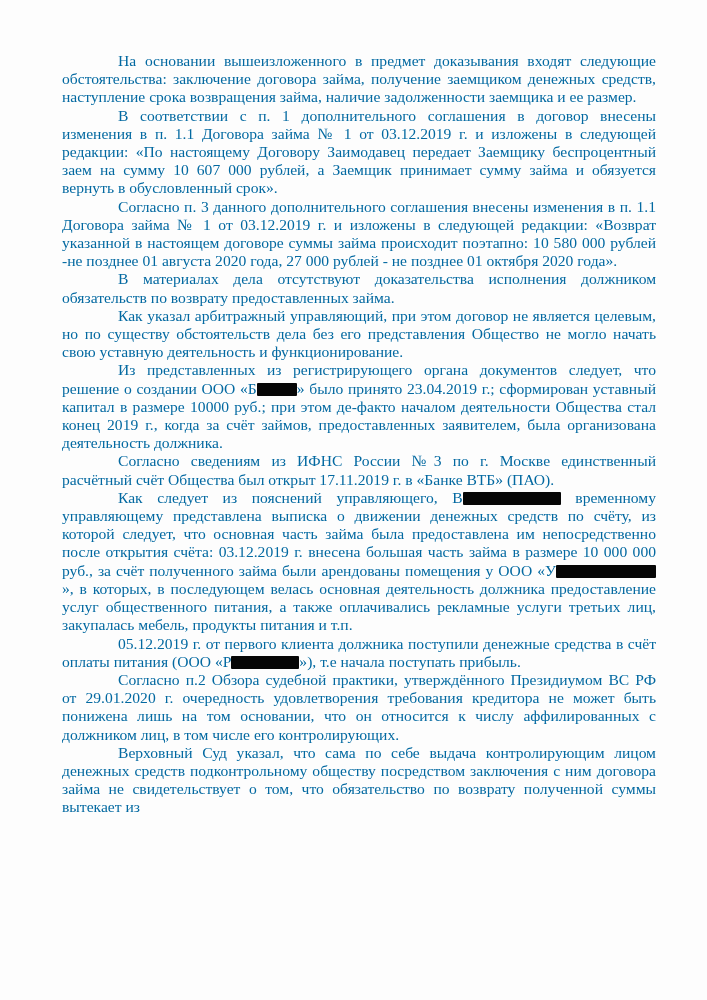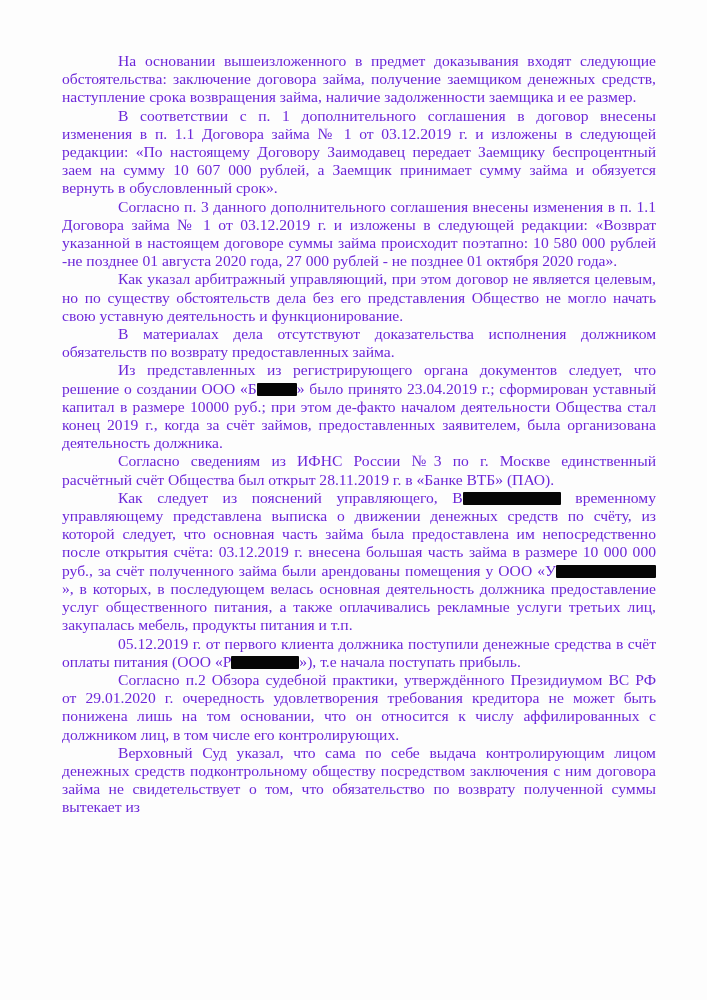--- a/index.html
+++ b/index.html
@@ -8,21 +8,21 @@
     background: #e8e8e8;
   }
   .page {
     position: relative;
     width: 707px;
     height: 1000px;
     margin: 0 auto;
     background: #fdfdfd;
     overflow: hidden;
     font-family: "Liberation Serif", "DejaVu Serif", serif;
-    color: #6d28d9;
+    color: #0369a1;
   }
   .doc {
     position: absolute;
     left: 62px;
     top: 52px;
     width: 594px;
     font-size: 15.6px;
     line-height: 18.2px;
     text-align: justify;
     text-rendering: optimizeLegibility;
@@ -41,22 +41,22 @@
   }
 </style>
 </head>
 <body>
 
 <div class="page">
   <div class="doc">
       <p class="para">На основании вышеизложенного в предмет доказывания входят следующие обстоятельства: заключение договора займа, получение заемщиком денежных средств, наступление срока возвращения займа, наличие задолженности заемщика и ее размер.</p>
       <p class="para">В соответствии с п. 1 дополнительного соглашения в договор внесены изменения в п. 1.1 Договора займа № 1 от 03.12.2019 г. и изложены в следующей редакции: «По настоящему Договору Заимодавец передает Заемщику беспроцентный заем на сумму 10 607 000 рублей, а Заемщик принимает сумму займа и обязуется вернуть в обусловленный срок».</p>
       <p class="para">Согласно п. 3 данного дополнительного соглашения внесены изменения в п. 1.1 Договора займа № 1 от 03.12.2019 г. и изложены в следующей редакции: «Возврат указанной в настоящем договоре суммы займа происходит поэтапно: 10 580 000 рублей -не позднее 01 августа 2020 года, 27 000 рублей - не позднее 01 октября 2020 года».</p>
+      <p class="para">В материалах дела отсутствуют доказательства исполнения должником обязательств по возврату предоставленных займа.</p>
       <p class="para">Как указал арбитражный управляющий, при этом договор не является целевым, но по существу обстоятельств дела без его представления Общество не могло начать свою уставную деятельность и функционирование.</p>
-      <p class="para">В материалах дела отсутствуют доказательства исполнения должником обязательств по возврату предоставленных займа.</p>
       <p class="para">Из представленных из регистрирующего органа документов следует, что решение о создании ООО «Б<span class="redact" style="width: 40px;"></span>» было принято 23.04.2019 г.; сформирован уставный капитал в размере 10000 руб.; при этом де-факто началом деятельности Общества стал конец 2019 г., когда за счёт займов, предоставленных заявителем, была организована деятельность должника.</p>
-      <p class="para">Согласно сведениям из ИФНС России №3 по г. Москве единственный расчётный счёт Общества был открыт 28.11.2019 г. в «Банке ВТБ» (ПАО).</p>
+      <p class="para">Согласно сведениям из ИФНС России №3 по г. Москве единственный расчётный счёт Общества был открыт 17.11.2019 г. в «Банке ВТБ» (ПАО).</p>
       <p class="para">Как следует из пояснений управляющего, В<span class="redact" style="width: 98px;"></span> временному управляющему представлена выписка о движении денежных средств по счёту, из которой следует, что основная часть займа была предоставлена им непосредственно после открытия счёта: 03.12.2019 г. внесена большая часть займа в размере 10 000 000 руб., за счёт полученного займа были арендованы помещения у ООО «У<span class="redact" style="width: 100px;"></span>», в которых, в последующем велась основная деятельность должника предоставление услуг общественного питания, а также оплачивались рекламные услуги третьих лиц, закупалась мебель, продукты питания и т.п.</p>
       <p class="para">05.12.2019 г. от первого клиента должника поступили денежные средства в счёт оплаты питания (ООО «Р<span class="redact" style="width: 68px;"></span>»), т.е начала поступать прибыль.</p>
       <p class="para">Согласно п.2 Обзора судебной практики, утверждённого Президиумом ВС РФ от 29.01.2020 г. очередность удовлетворения требования кредитора не может быть понижена лишь на том основании, что он относится к числу аффилированных с должником лиц, в том числе его контролирующих.</p>
       <p class="para">Верховный Суд указал, что сама по себе выдача контролирующим лицом денежных средств подконтрольному обществу посредством заключения с ним договора займа не свидетельствует о том, что обязательство по возврату полученной суммы вытекает из</p>
     </div>
 </div>
 
 </body></html>

